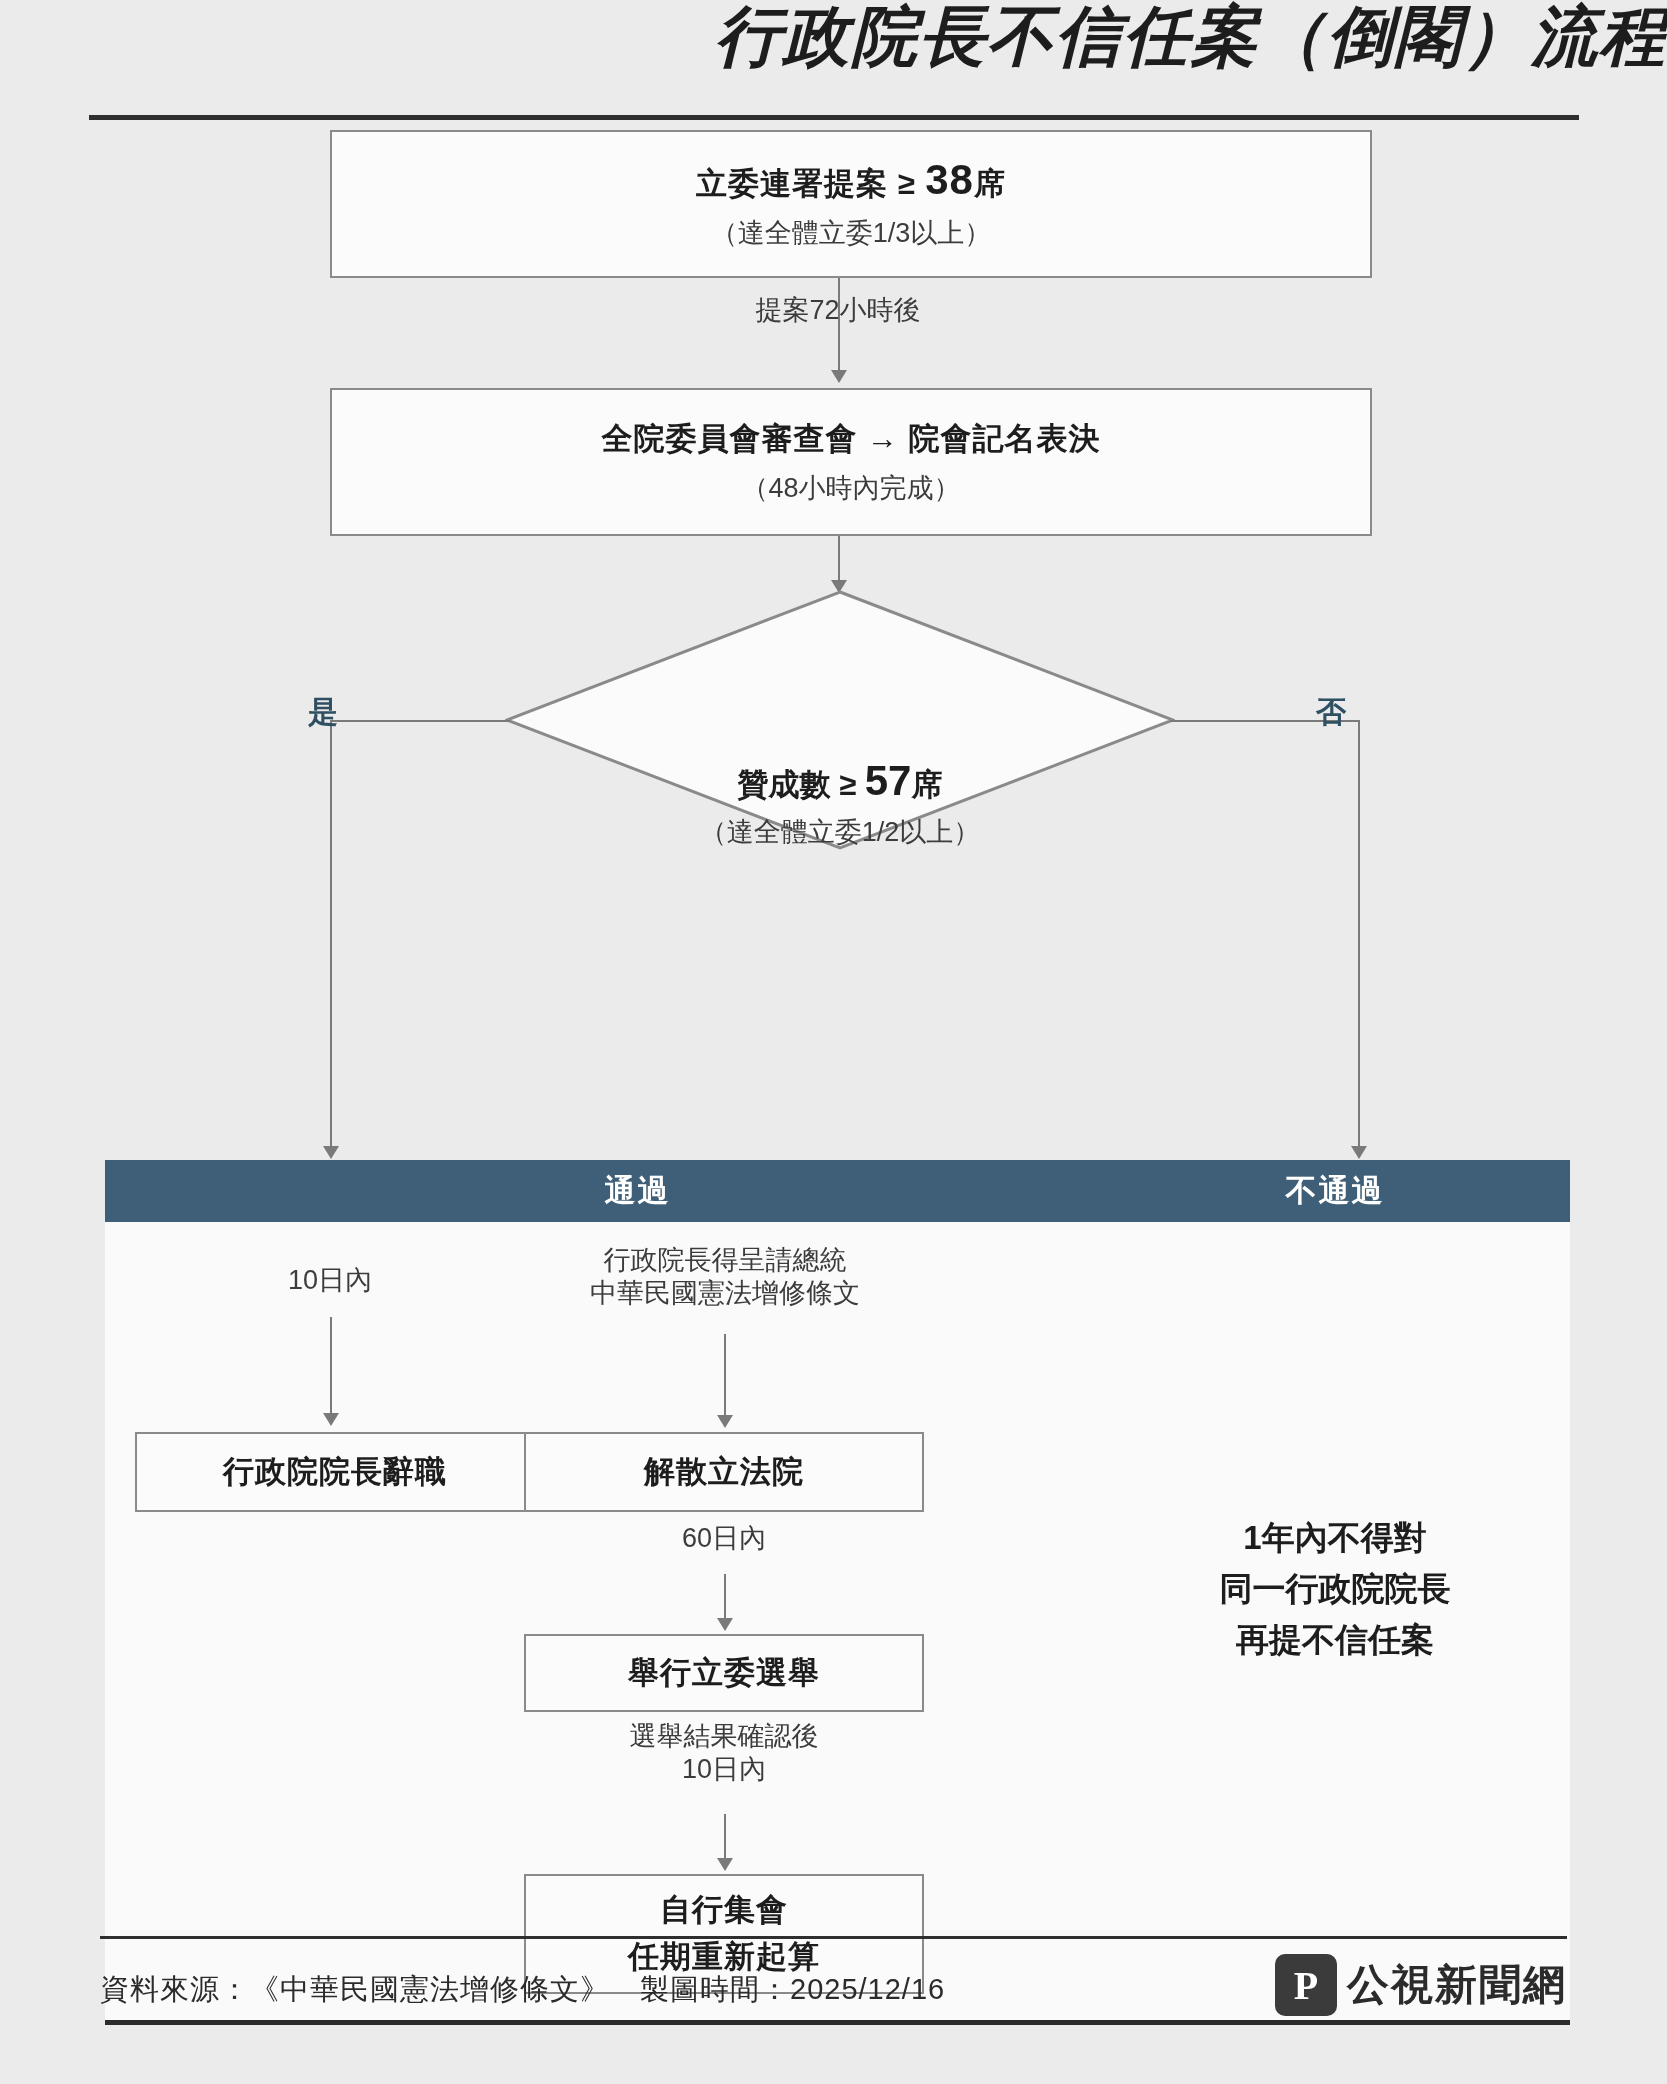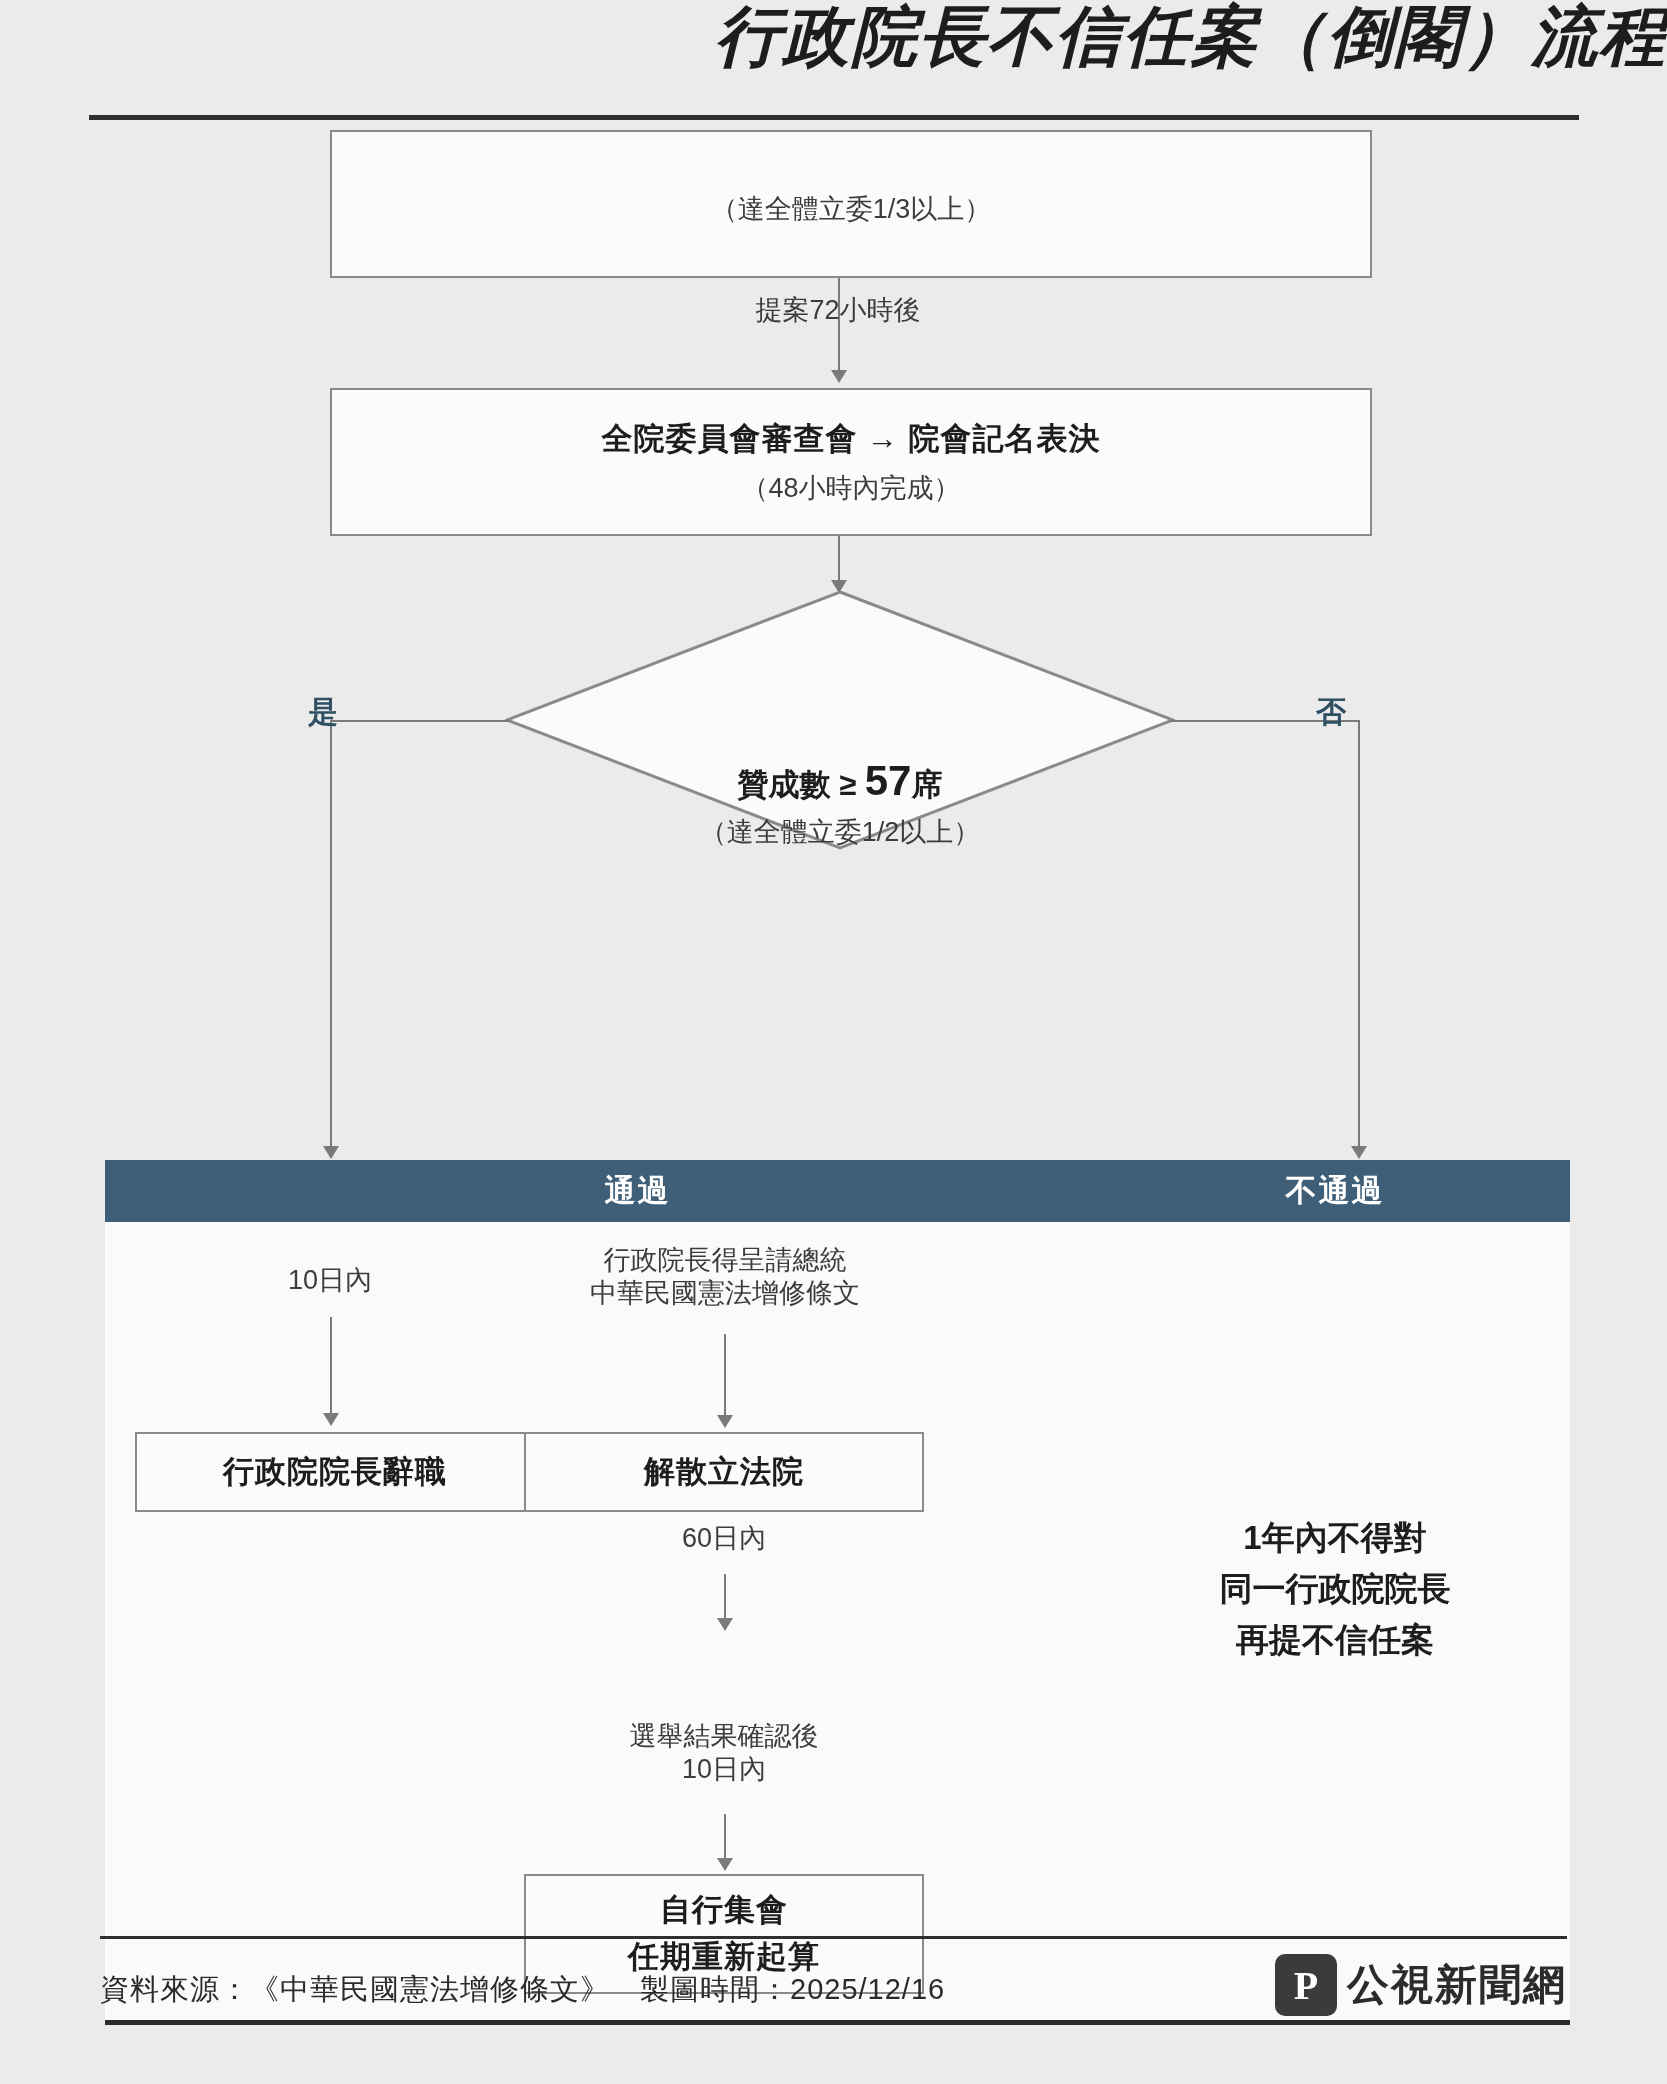--- a/index.html
+++ b/index.html
@@ -206,20 +206,23 @@
 <body>
 
 <div class="title-wrap">
   <div class="title">行政院長不信任案（倒閣）流程</div>
   <div class="title-rule"></div>
 </div>
 
 <div class="canvas">
 
   <div class="box" style="left:330px; top:10px; width:1042px; height:148px;">
+    <div class="line1">
+      <span>立委連署提案 ≥ </span><span class="big">38</span><span>席</span>
+    </div>
     <div class="line2">（達全體立委1/3以上）</div>
   </div>
 
   <div class="vline" style="left:838px; top:158px; height:96px;"></div>
   <div class="arrowhead" style="left:831px; top:250px;"></div>
   <div class="conn-label" style="left:638px; top:174px; width:400px;">提案72小時後</div>
 
   <div class="box" style="left:330px; top:268px; width:1042px; height:148px;">
     <div class="line1">全院委員會審查會 → 院會記名表決</div>
     <div class="line2">（48小時內完成）</div>
@@ -267,20 +270,23 @@
       <div class="arrowhead" style="left:612px; top:193px;"></div>
 
       <div class="box" style="left:419px; top:210px; width:400px; height:80px;">
         <div class="line1">解散立法院</div>
       </div>
 
       <div class="conn-label" style="left:469px; top:300px; width:300px;">60日內</div>
       <div class="vline" style="left:619px; top:352px; height:48px;"></div>
       <div class="arrowhead" style="left:612px; top:396px;"></div>
 
+      <div class="box" style="left:419px; top:412px; width:400px; height:78px;">
+        <div class="line1">舉行立委選舉</div>
+      </div>
 
       <div class="conn-label" style="left:469px; top:498px; width:300px;">選舉結果確認後
 10日內</div>
       <div class="vline" style="left:619px; top:592px; height:48px;"></div>
       <div class="arrowhead" style="left:612px; top:636px;"></div>
 
       <div class="box" style="left:419px; top:652px; width:400px; height:120px;">
         <div class="line1" style="white-space: pre-line; line-height:1.5;">自行集會
 任期重新起算</div>
       </div>

